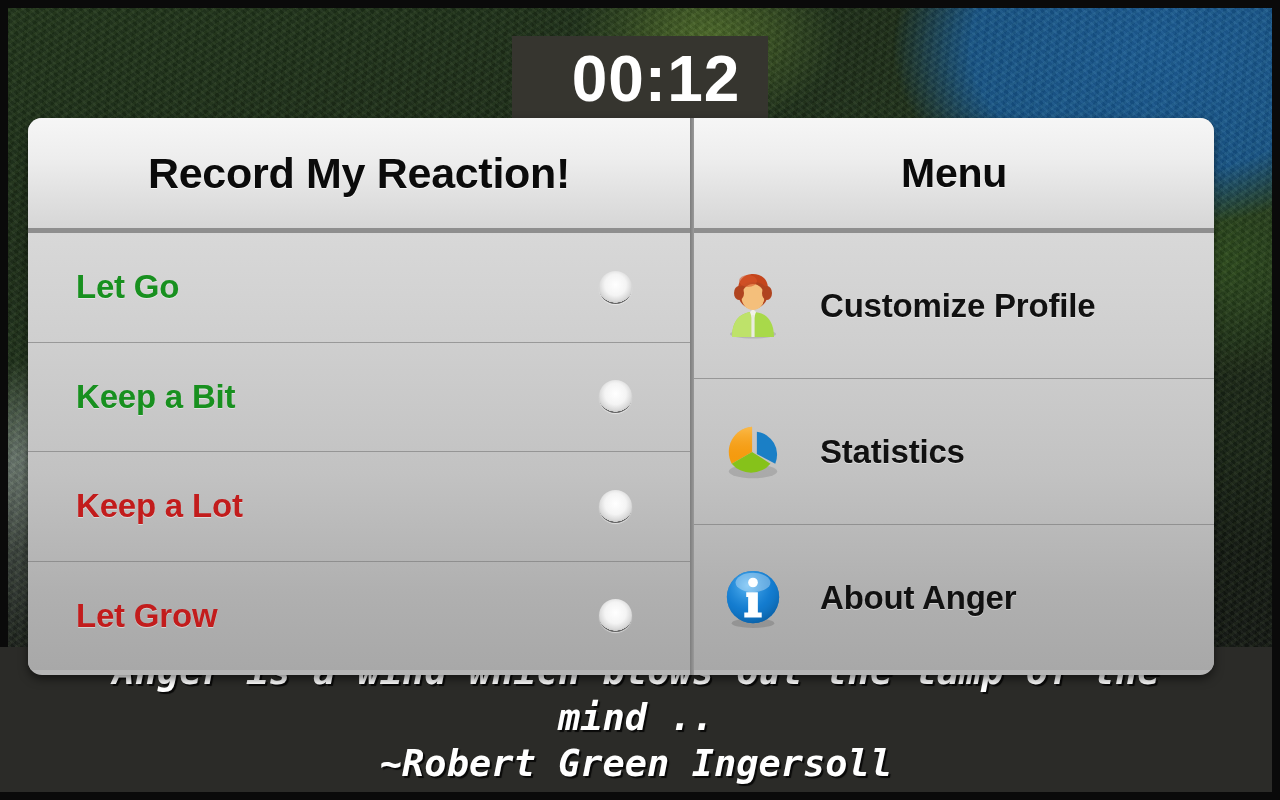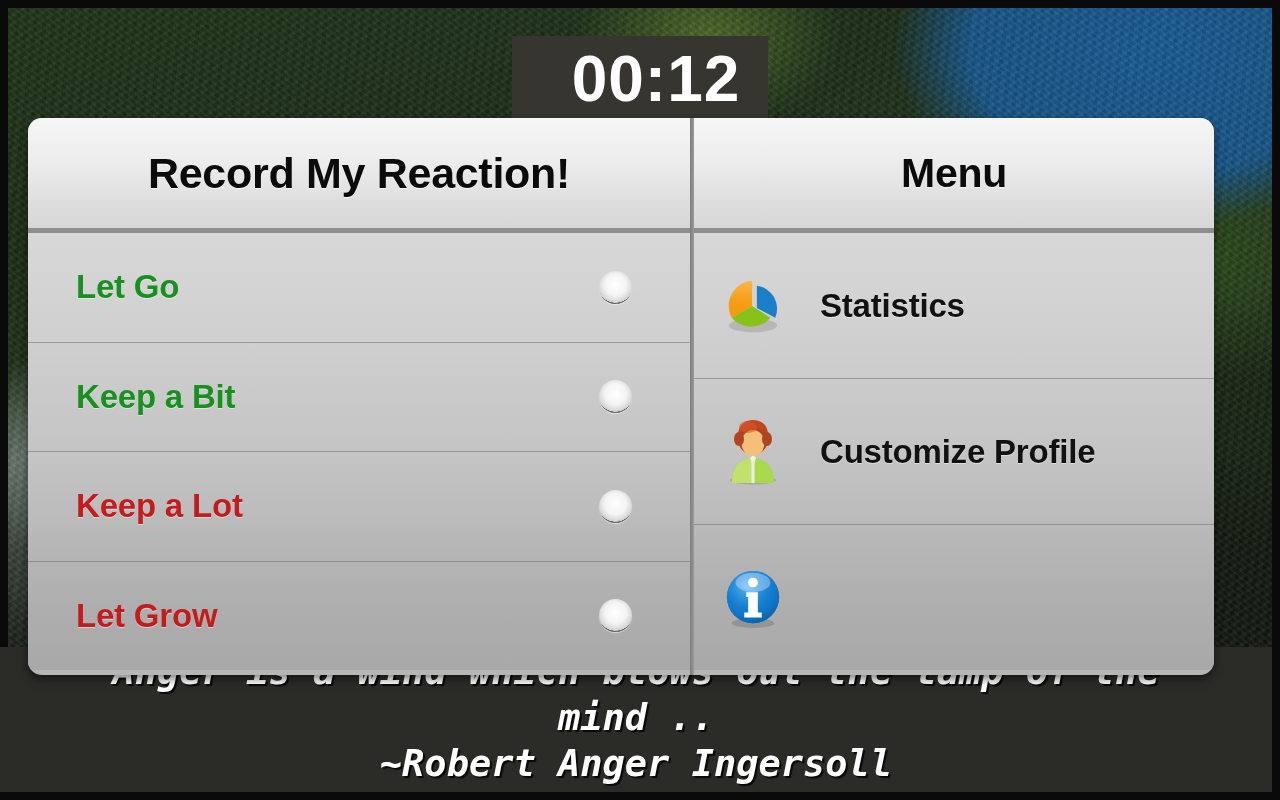--- a/index.html
+++ b/index.html
@@ -193,21 +193,21 @@
 
 <div id="screen">
 
   <div id="photo">
     <div id="photo-bottom-dark"></div>
   </div>
 
   <div id="quote-band">
     <span class="ql">Anger is a wind which blows out the lamp of the</span>
     <span class="ql">mind ..</span>
-    <span class="ql">~Robert Anger Ingersoll</span>
+    <span class="ql">~Robert Green Ingersoll</span>
   </div>
 
   <div id="timer">00:12</div>
 
   <div id="panel">
 
     <div class="col" id="col-left">
       <div class="col-header">
         <span class="htitle">Record My Reaction!</span>
       </div>
@@ -236,76 +236,77 @@
       </div>
     </div>
 
     <div class="col" id="col-div"></div>
 
     <div class="col" id="col-right">
       <div class="col-header">
         <span class="htitle">Menu</span>
       </div>
       <div class="col-body">
+
+        <div class="menu-row">
+          <span class="micon">
+            <svg class="ico-person" viewBox="0 0 58 68">
+              <ellipse cx="29" cy="63" rx="23" ry="4.5" fill="#000" opacity=".12"></ellipse>
+              <path d="M8 66 C8 48 18 41 29 41 C40 41 50 48 50 66 Z" fill="#a8d94a"></path>
+              <path d="M8 66 C8 48 18 41 29 41 L29 66 Z" fill="#bee26a"></path>
+              <path d="M26 41 L29 50 L32 41 L29 38 Z" fill="#f2f2ea"></path>
+              <rect x="27.4" y="44" width="3.2" height="22" fill="#e9ecdf"></rect>
+              <ellipse cx="29" cy="22" rx="15" ry="16" fill="#b0441f"></ellipse>
+              <ellipse cx="29" cy="26" rx="11.5" ry="13" fill="#f4bf7b"></ellipse>
+              <path d="M14 20 C14 7 22 3 29 3 C37 3 45 8 44 20 C41 13 36 11 29 11 C22 11 17 14 14 20 Z" fill="#c4451c"></path>
+              <ellipse cx="15" cy="22" rx="5" ry="7" fill="#b0441f"></ellipse>
+              <ellipse cx="43" cy="22" rx="5" ry="7" fill="#b0441f"></ellipse>
+              <ellipse cx="24" cy="10" rx="9" ry="6" fill="#d9572a" opacity=".6"></ellipse>
+            </svg>
+          </span>
+          <span class="mlabel">Customize Profile</span>
+        </div>
 
         <div class="menu-row">
           <span class="micon">
             <svg class="ico-pie" viewBox="0 0 64 64">
               <ellipse cx="32" cy="52" rx="25" ry="7" fill="#000" opacity=".12"></ellipse>
               <path d="M31 32 L31 6 A26 26 0 0 0 10 44 Z" fill="#f59b0e"></path>
               <path d="M31 32 L10 44 A26 26 0 0 0 50 44 Z" fill="#86c21a"></path>
               <path d="M36 34 L36 11 A24 24 0 0 1 55 44 Z" fill="#1a7fc6"></path>
               <path d="M31 32 L31 6 A26 26 0 0 0 10 44 Z" fill="url(#g1)" opacity=".55"></path>
               <defs>
                 <linearGradient id="g1" x1="0" y1="0" x2="0" y2="1">
                   <stop offset="0%" stop-color="#ffd37a"></stop>
                   <stop offset="100%" stop-color="#f08c00" stop-opacity="0"></stop>
                 </linearGradient>
               </defs>
             </svg>
           </span>
           <span class="mlabel">Statistics</span>
-        </div>
-
-        <div class="menu-row">
-          <span class="micon">
-            <svg class="ico-person" viewBox="0 0 58 68">
-              <ellipse cx="29" cy="63" rx="23" ry="4.5" fill="#000" opacity=".12"></ellipse>
-              <path d="M8 66 C8 48 18 41 29 41 C40 41 50 48 50 66 Z" fill="#a8d94a"></path>
-              <path d="M8 66 C8 48 18 41 29 41 L29 66 Z" fill="#bee26a"></path>
-              <path d="M26 41 L29 50 L32 41 L29 38 Z" fill="#f2f2ea"></path>
-              <rect x="27.4" y="44" width="3.2" height="22" fill="#e9ecdf"></rect>
-              <ellipse cx="29" cy="22" rx="15" ry="16" fill="#b0441f"></ellipse>
-              <ellipse cx="29" cy="26" rx="11.5" ry="13" fill="#f4bf7b"></ellipse>
-              <path d="M14 20 C14 7 22 3 29 3 C37 3 45 8 44 20 C41 13 36 11 29 11 C22 11 17 14 14 20 Z" fill="#c4451c"></path>
-              <ellipse cx="15" cy="22" rx="5" ry="7" fill="#b0441f"></ellipse>
-              <ellipse cx="43" cy="22" rx="5" ry="7" fill="#b0441f"></ellipse>
-              <ellipse cx="24" cy="10" rx="9" ry="6" fill="#d9572a" opacity=".6"></ellipse>
-            </svg>
-          </span>
-          <span class="mlabel">Customize Profile</span>
         </div>
 
         <div class="menu-row">
           <span class="micon">
             <svg class="ico-info" viewBox="0 0 64 64">
               <ellipse cx="32" cy="58" rx="22" ry="5" fill="#000" opacity=".14"></ellipse>
               <circle cx="32" cy="31" r="27" fill="#0b6fc4"></circle>
               <circle cx="32" cy="31" r="27" fill="url(#gi)"></circle>
               <ellipse cx="32" cy="16" rx="18" ry="10" fill="#ffffff" opacity=".33"></ellipse>
               <circle cx="32" cy="16" r="5" fill="#ffffff"></circle>
               <path d="M25 26 L37 26 L37 47 L41 47 L41 52 L23 52 L23 47 L27 47 L27 31 L25 31 Z" fill="#ffffff"></path>
               <defs>
                 <radialGradient id="gi" cx="0.4" cy="0.28" r="0.85">
                   <stop offset="0%" stop-color="#5bb8f5"></stop>
                   <stop offset="55%" stop-color="#1a86d8" stop-opacity="0.55"></stop>
                   <stop offset="100%" stop-color="#04508f"></stop>
                 </radialGradient>
               </defs>
             </svg>
           </span>
+          <span class="mlabel">About Anger</span>
         </div>
 
       </div>
     </div>
 
   </div>
 </div>
 
 </body></html>

